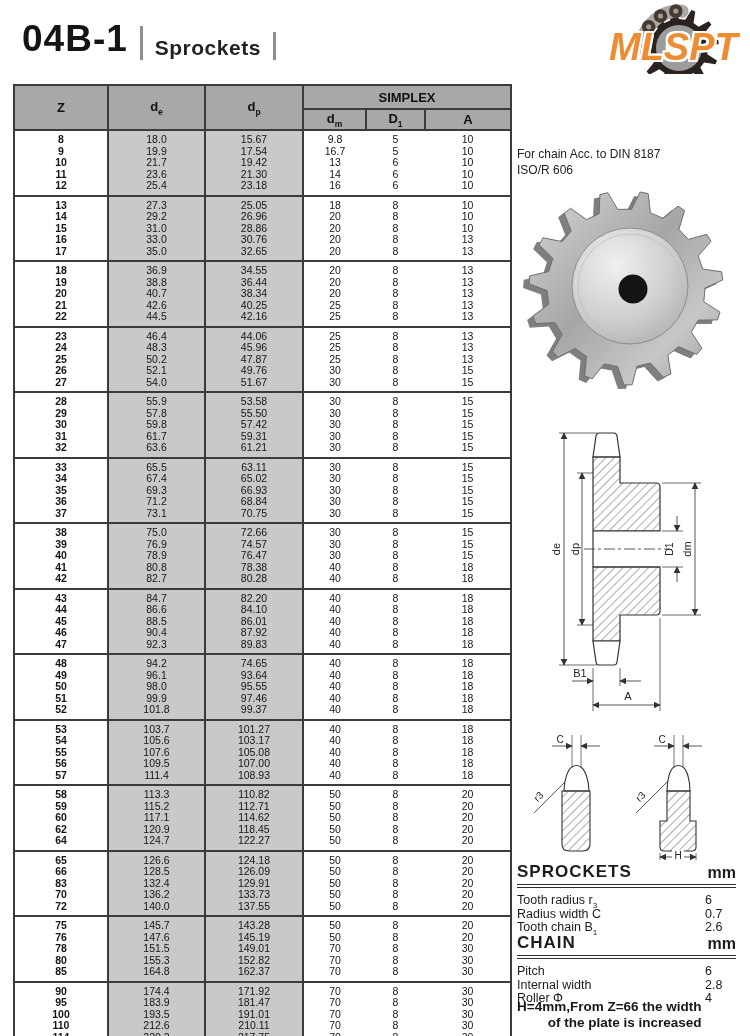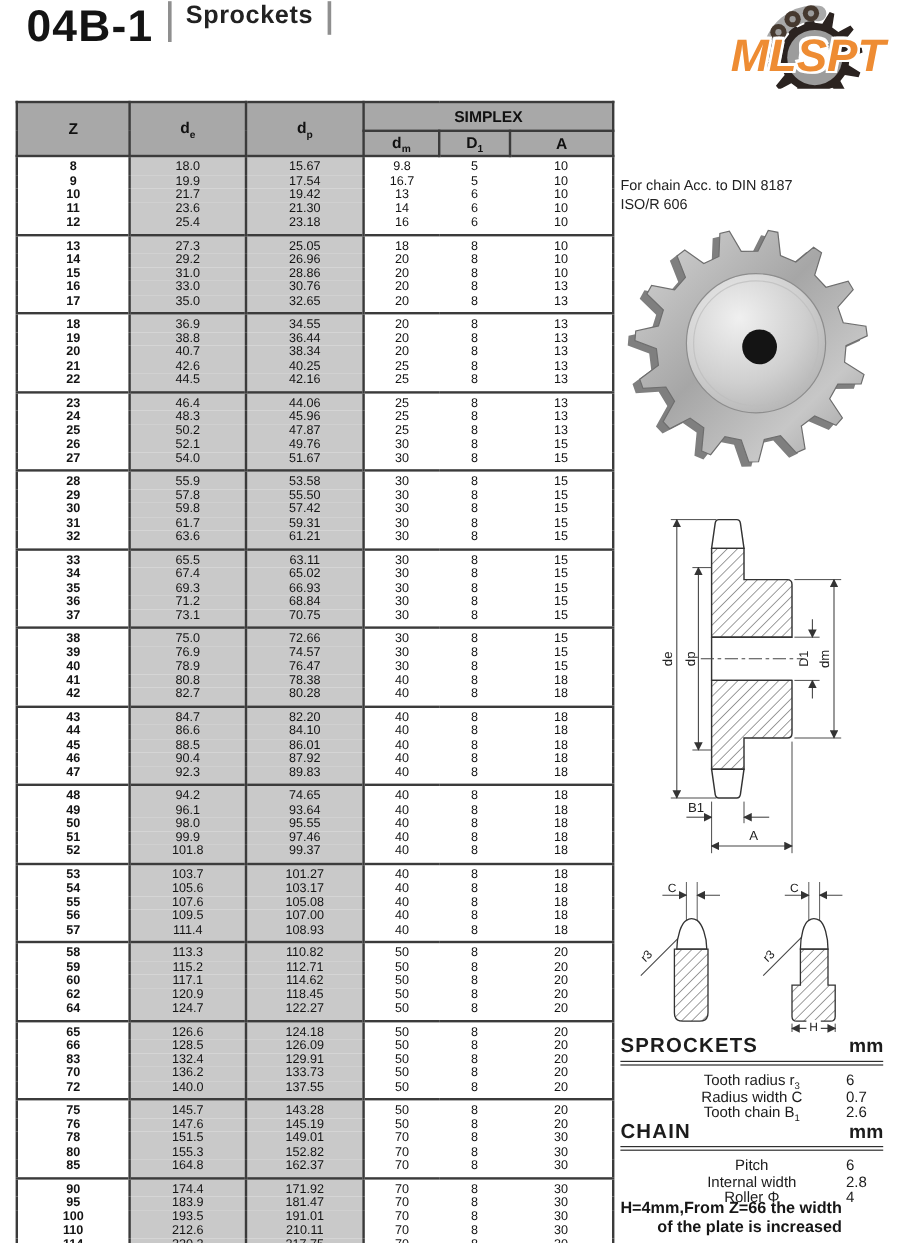--- a/index.html
+++ b/index.html
@@ -1,20 +1,20 @@
 <!DOCTYPE html>
 <html><head>
 <meta charset="utf-8">
 <style>
   * { margin:0; padding:0; box-sizing:border-box; }
   body { background:#fff; font-family:"Liberation Sans", sans-serif; color:#1a1a1a; }
   .page { position:relative; width:750px; height:1036px; background:#ffffff; overflow:hidden; }
 
   
-  .hdr { position:absolute; left:22px; top:1px; display:flex; align-items:flex-start; }
+  .hdr { position:absolute; left:22px; top:18px; display:flex; align-items:flex-end; }
   .part-no { font-size:37px; font-weight:bold; letter-spacing:1px; color:#141414; }
   .vbar { display:inline-block; width:3px; height:34px; background:#8f8f8f; margin:0 12px; }
   .vbar2 { display:inline-block; width:3px; height:28px; background:#8f8f8f; margin:0 12px; }
   .section-name { font-size:21px; font-weight:bold; color:#222; letter-spacing:0.5px; }
 
   .logo-wrap { position:absolute; left:596px; top:2px; width:150px; height:72px;margin-left:11px; }
   .logo-svg { position:absolute; left:0; top:0; }
   .logo-text { position:absolute; left:2px; top:24px; font-size:38px; font-weight:bold; font-style:italic;
                letter-spacing:0px; text-shadow:2px 0 0 #fff,-2px 0 0 #fff,0 2px 0 #fff,0 -2px 0 #fff,
                2px 2px 0 #fff,-2px -2px 0 #fff,2px -2px 0 #fff,-2px 2px 0 #fff; }
@@ -45,21 +45,21 @@
   .photo-svg { position:absolute; left:516px; top:186px; }
   .xsec-svg  { position:absolute; left:550px; top:428px; }
   .prof-left  { position:absolute; left:524px; top:733px; }
   .prof-right { position:absolute; left:626px; top:733px; }
 
   .spec-block { position:absolute; left:517px; width:219px; }
   .spec-head { display:flex; justify-content:space-between; align-items:flex-end;
                border-bottom:4px double #2e2e2e; padding-bottom:2px; }
   .spec-title { font-size:17px; font-weight:bold; letter-spacing:1px; color:#1c1c1c; }
   .spec-unit { font-size:16px; font-weight:bold; color:#1c1c1c; }
-  .spec-rows { margin-top:5px;text-align:center; }
+  .spec-rows { margin-top:5px; }
   .spec-row { position:relative; height:13.5px; font-size:12.5px; color:#1b1b1b; }
   .spec-row sub { font-size:8px; }
   .spec-val { position:absolute; left:188px; top:0; }
 
   .note { position:absolute; left:517px; top:999px; font-size:13.5px; font-weight:bold; line-height:16px; color:#161616;text-align:right; }
 
   svg text { font-family:"Liberation Sans", sans-serif; }
 </style>
 </head>
 <body>

